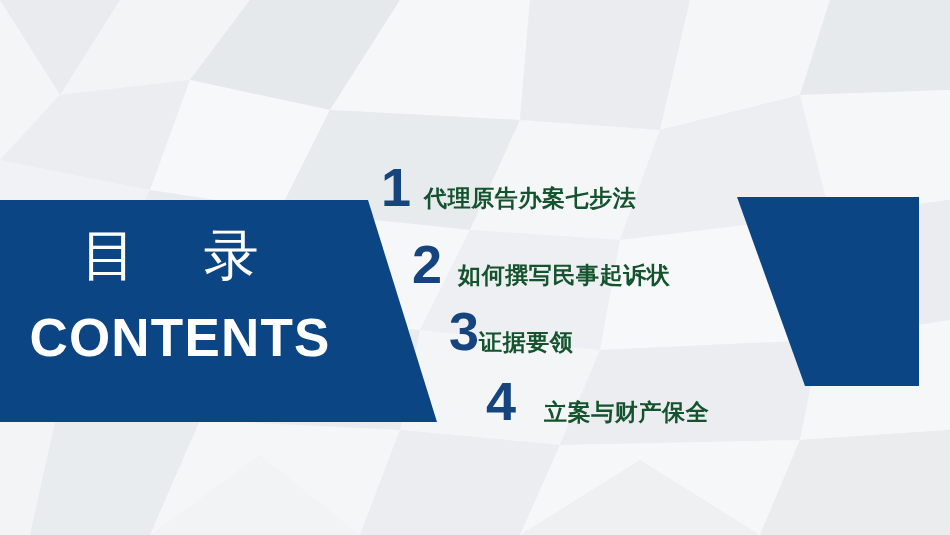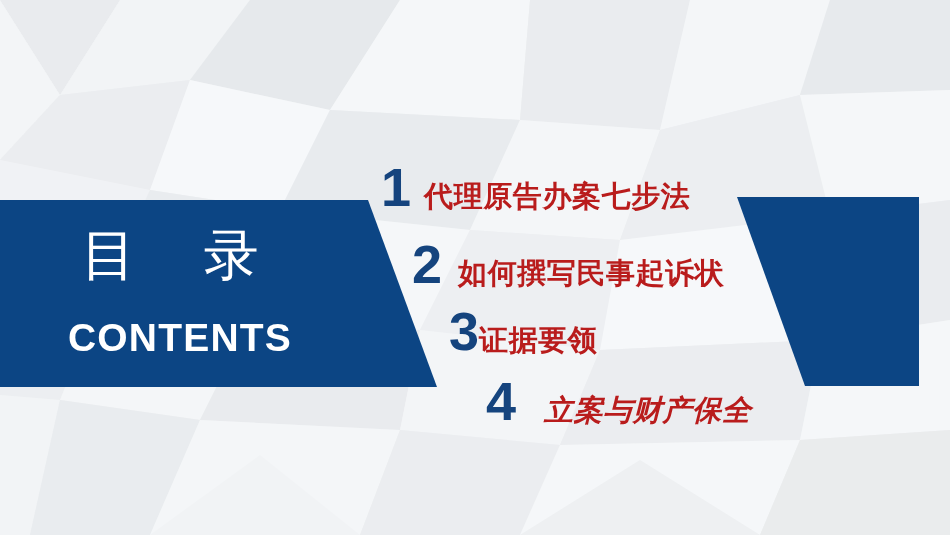--- a/index.html
+++ b/index.html
@@ -25,21 +25,21 @@
     height: 535px;
     display: block;
   }
 
   
   #left-panel {
     position: absolute;
     left: 0;
     top: 200px;
     width: 440px;
-    height: 187px;
+    height: 222px;
     clip-path: polygon(0 0, 368px 0, 437px 100%, 0 100%);
     background: #0c4584;
   }
   #left-panel-inner {
     position: absolute;
     left: 0; top: 0;
     width: 370px;
     height: 100%;
   }
   #title-cn {
@@ -56,21 +56,21 @@
     line-height: 66px;
     white-space: nowrap;
   }
   #title-en {
     position: absolute;
     left: 0;
     top: 116px;
     width: 360px;
     text-align: center;
     color: #ffffff;
-    font-size: 39px;
+    font-size: 53px;
     font-weight: bold;
     letter-spacing: 1.2px;
     line-height: 44px;
     white-space: nowrap;
   }
 
   
   #right-shape {
     position: absolute;
     left: 737px;
@@ -89,38 +89,38 @@
     white-space: nowrap;
   }
   .toc-num {
     color: #15447e;
     font-size: 54px;
     font-weight: bold;
     line-height: 1;
     letter-spacing: 0;
   }
   .toc-label {
-    color: #b91c1c;
-    font-size: 29px;
+    color: #14532d;
+    font-size: 23px;
     font-weight: bold;
     line-height: 1;
     letter-spacing: 0.6px;
   }
 
   #toc-item-1 { left: 381px; top: 160px; }
   #toc-item-1 .toc-label { margin-left: 13px; }
 
   #toc-item-2 { left: 412px; top: 237px; }
   #toc-item-2 .toc-label { margin-left: 16px; }
 
   #toc-item-3 { left: 449px; top: 304px; }
   #toc-item-3 .toc-label { }
 
   #toc-item-4 { left: 486px; top: 374px; }
-  #toc-item-4 .toc-label { margin-left: 28px; font-style: italic; }
+  #toc-item-4 .toc-label { margin-left: 28px; }
 </style>
 </head>
 <body>
 
 <div id="slide">
 
   <svg id="bg-poly" viewBox="0 0 950 535" preserveAspectRatio="none" xmlns="http://www.w3.org/2000/svg">
     <rect x="0" y="0" width="950" height="535" fill="#eef0f2"></rect>
     <g stroke="none">
       <polygon points="0,0 120,0 60,95" fill="#e9ebee"></polygon>

